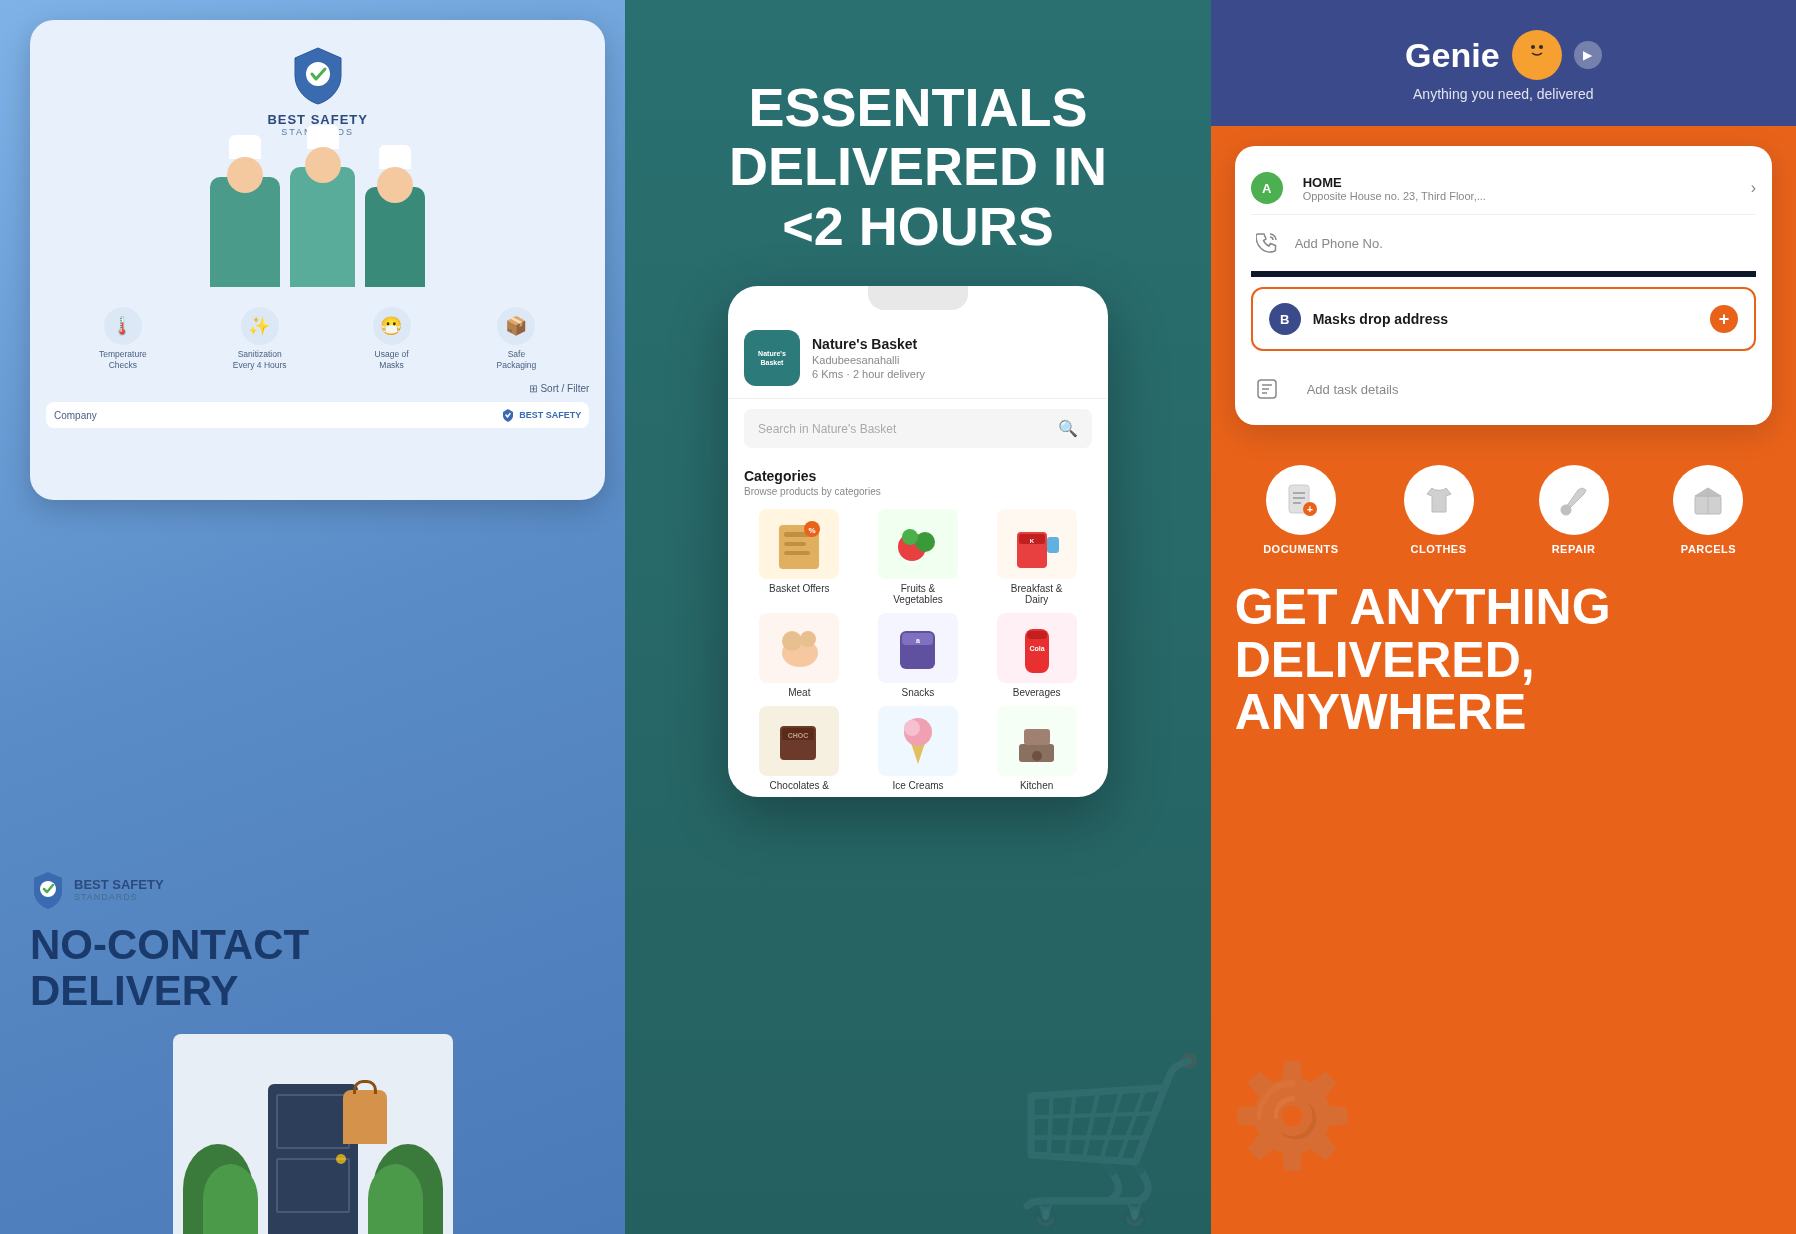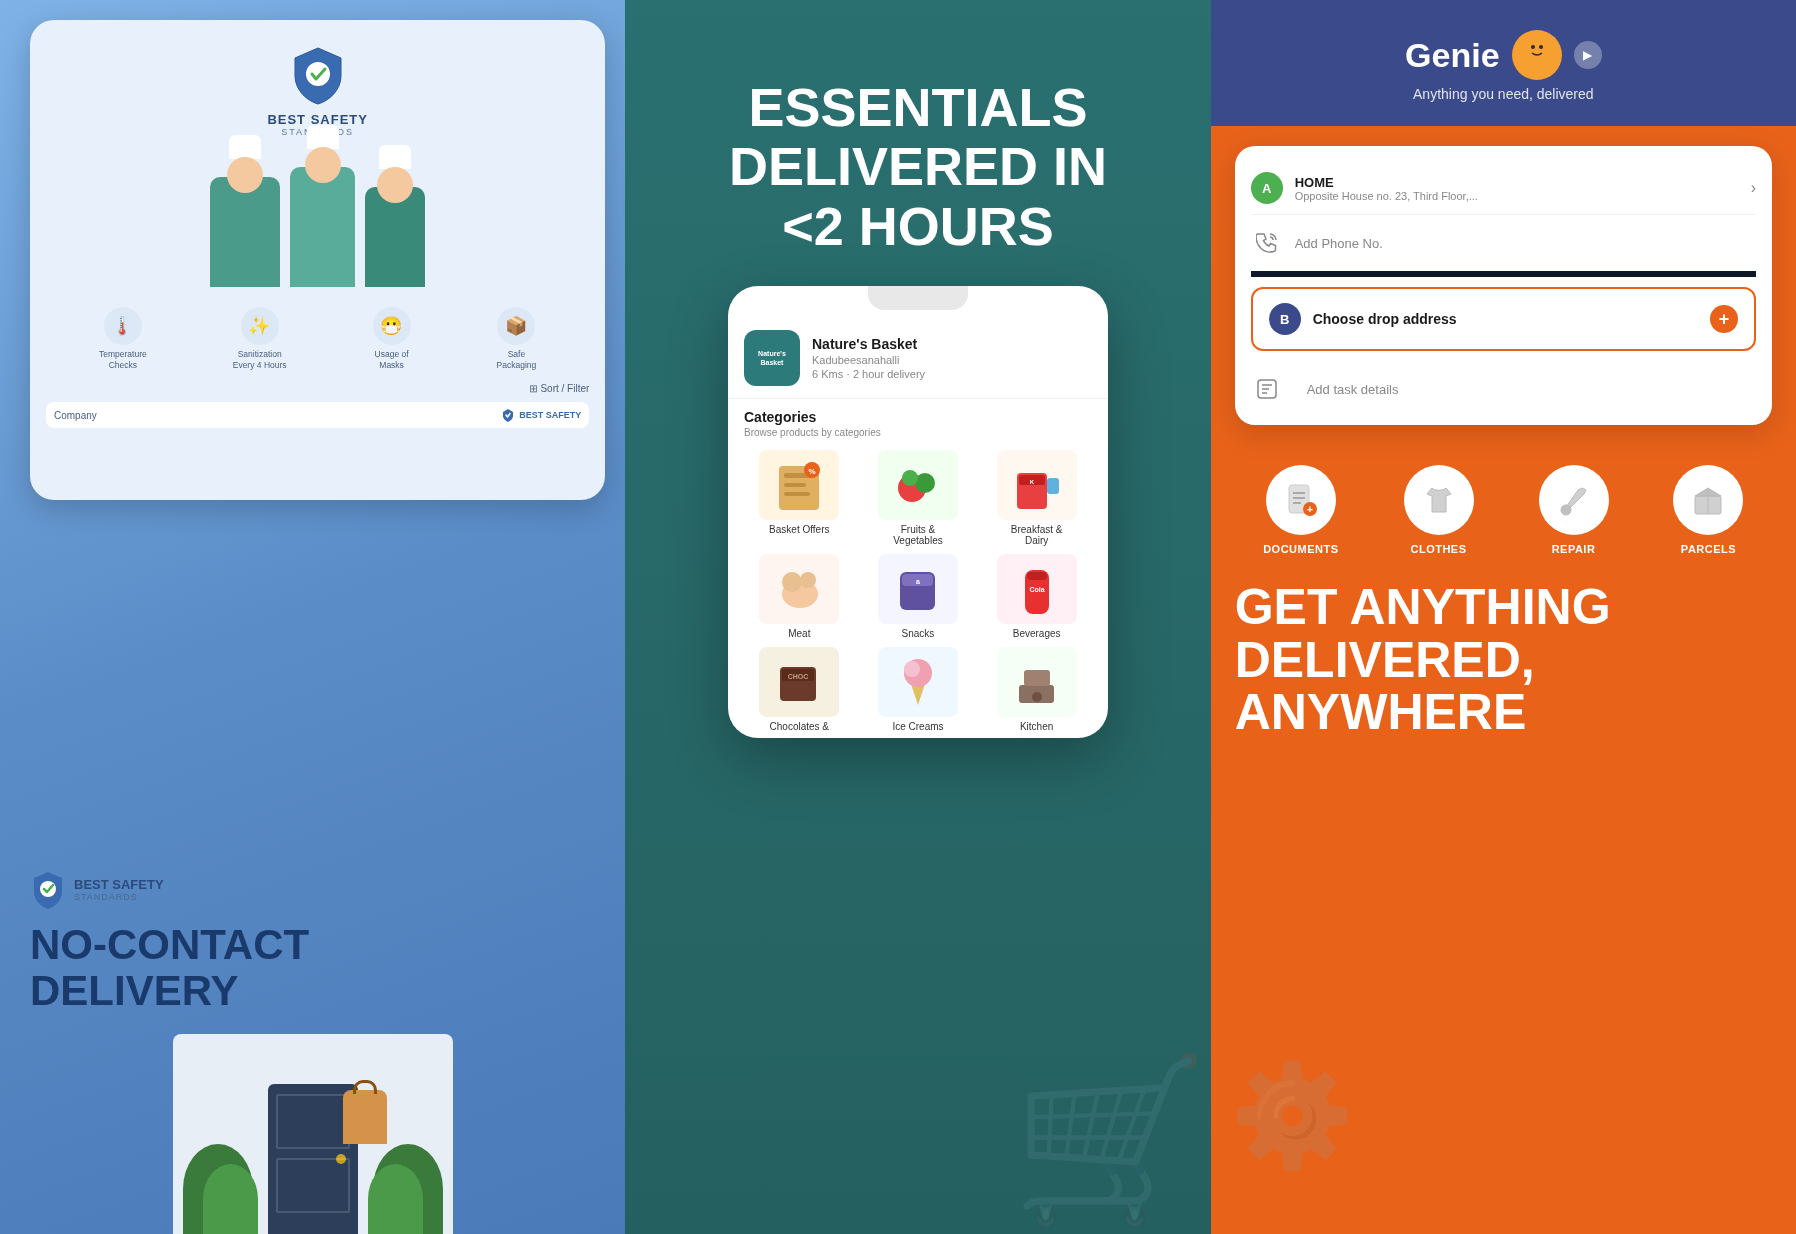--- a/index.html
+++ b/index.html
@@ -386,21 +386,21 @@
       background: #4caf50;
       border-radius: 50%;
       display: flex;
       align-items: center;
       justify-content: center;
       color: white;
       font-size: 13px;
       font-weight: 700;
       flex-shrink: 0;
     }
-    .address-info { flex: 1; }
+    .address-info { flex: 1; margin-left: 8px; }
     .address-type {
       font-size: 13px;
       font-weight: 700;
       color: #1a1a1a;
     }
     .address-detail {
       font-size: 11px;
       color: #888;
     }
     .address-arrow {
@@ -678,20 +678,24 @@
       <div class="store-logo">
         <span style="font-size:7px;text-align:center;line-height:1.3;">Nature's<br>Basket</span>
       </div>
       <div>
         <div class="store-info-name">Nature's Basket</div>
         <div class="store-info-location">Kadubeesanahalli</div>
         <div class="store-info-delivery">6 Kms · 2 hour delivery</div>
       </div>
     </div>
 
+    <div class="search-bar">
+      <span class="search-placeholder">Search in Nature's Basket</span>
+      <span>🔍</span>
+    </div>
 
     <div class="categories-section">
       <div class="categories-title">Categories</div>
       <div class="categories-sub">Browse products by categories</div>
       <div class="category-grid">
 
         <div class="category-item">
           <div class="category-img" style="background:#fff5e0;">
             <svg width="50" height="55" viewBox="0 0 50 55">
                 <rect x="5" y="8" width="40" height="44" rx="4" fill="#e0b060"></rect>
@@ -841,21 +845,21 @@
           <path d="M14,5 a3,3 0 0,1 3,3" fill="none" stroke="#888" stroke-width="1.5"></path>
         </svg>
       </div>
       <div class="phone-label">Add Phone No.</div>
     </div>
 
     <div class="drop-address-row">
       <div class="drop-circle">
         <span>B</span>
       </div>
-      <div class="drop-label">Choose drop address</div>
+      <div class="drop-label">Masks drop address</div>
       <div class="plus-btn">+</div>
     </div>
 
     <div class="task-row">
       <div class="task-icon">
         <svg width="24" height="24" viewBox="0 0 24 24">
           <rect x="3" y="3" width="18" height="18" rx="3" fill="none" stroke="#888" stroke-width="1.5"></rect>
           <line x1="7" y1="8" x2="17" y2="8" stroke="#888" stroke-width="1.5"></line>
           <line x1="7" y1="12" x2="14" y2="12" stroke="#888" stroke-width="1.5"></line>
           <line x1="7" y1="16" x2="12" y2="16" stroke="#888" stroke-width="1.5"></line>

